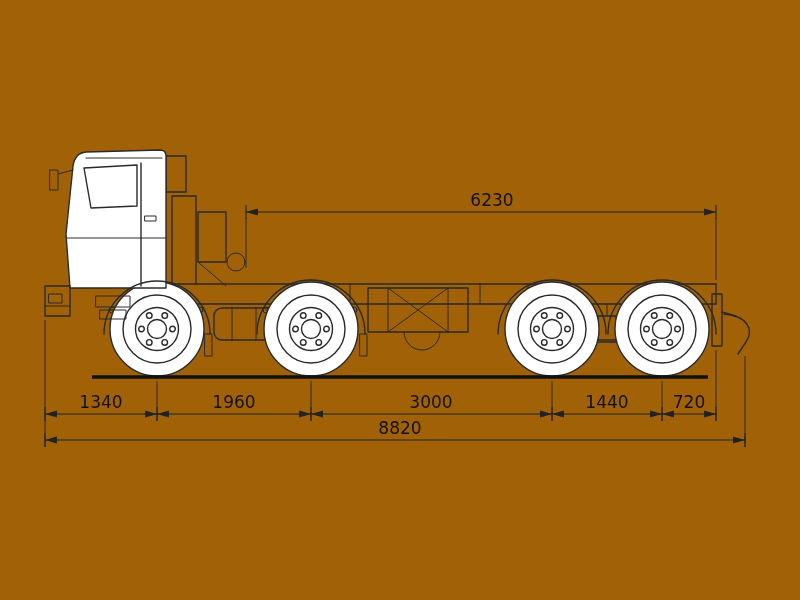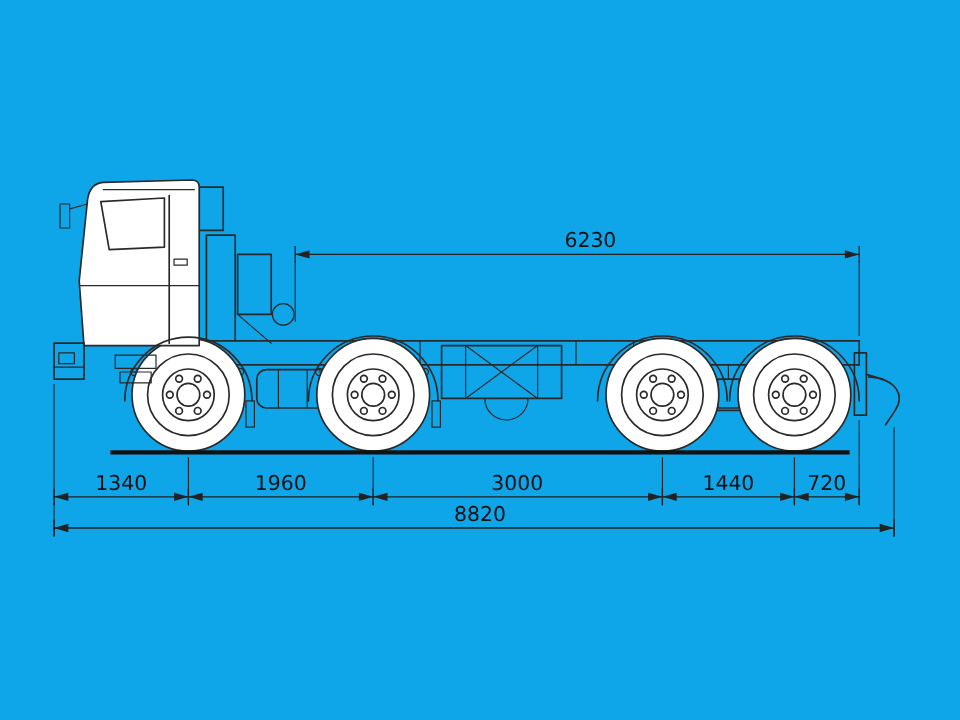--- a/index.html
+++ b/index.html
@@ -5,21 +5,21 @@
   html, body {
     margin: 0;
     padding: 0;
     background: #ffffff;
     font-family: "DejaVu Sans", "Liberation Sans", sans-serif;
   }
   .canvas {
     position: relative;
     width: 800px;
     height: 600px;
-    background: #0ea5e9;
+    background: #a16207;
     overflow: hidden;
   }
   svg { display: block; }
   svg text {
     font-family: "DejaVu Sans", "Liberation Sans", sans-serif;
     font-size: 17px;
     fill: #111111;
   }
   .truck { stroke: #2a2a2a; fill: none; stroke-width: 1.4; stroke-linecap: round; stroke-linejoin: round; }
   .thin  { stroke-width: 1; }

